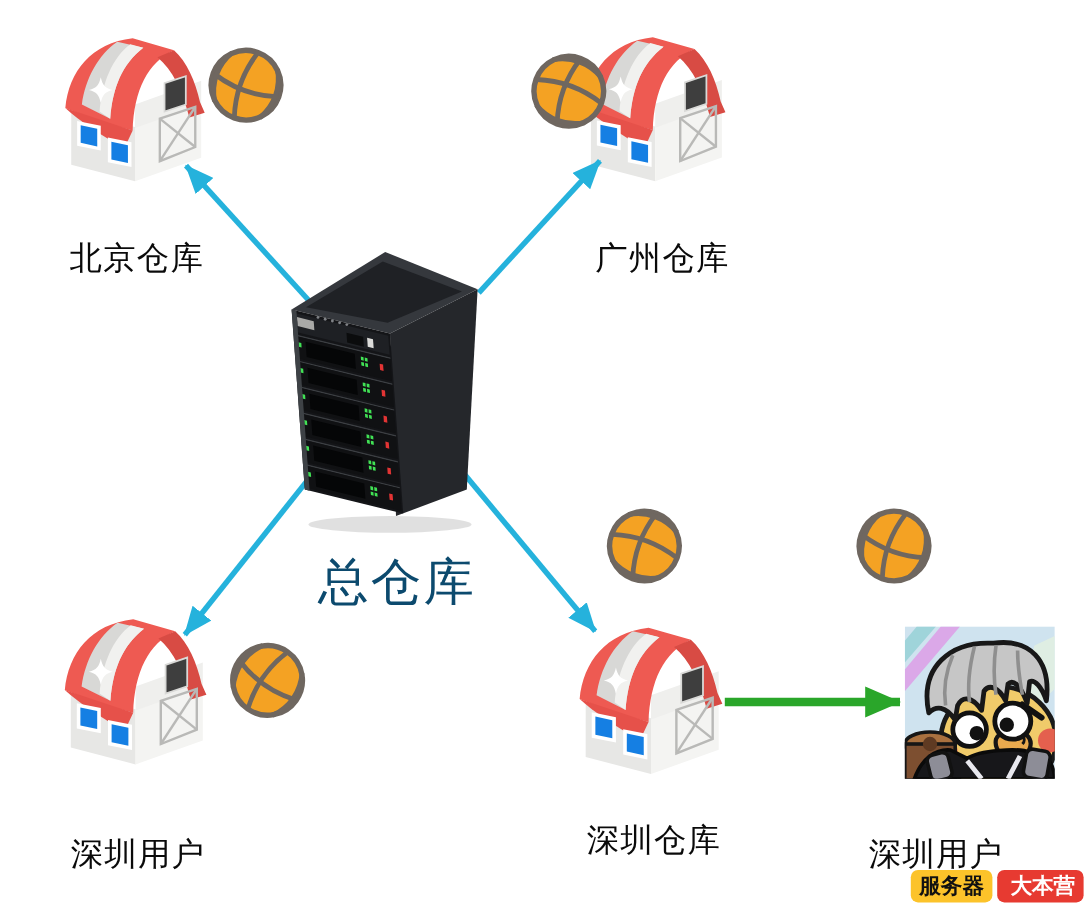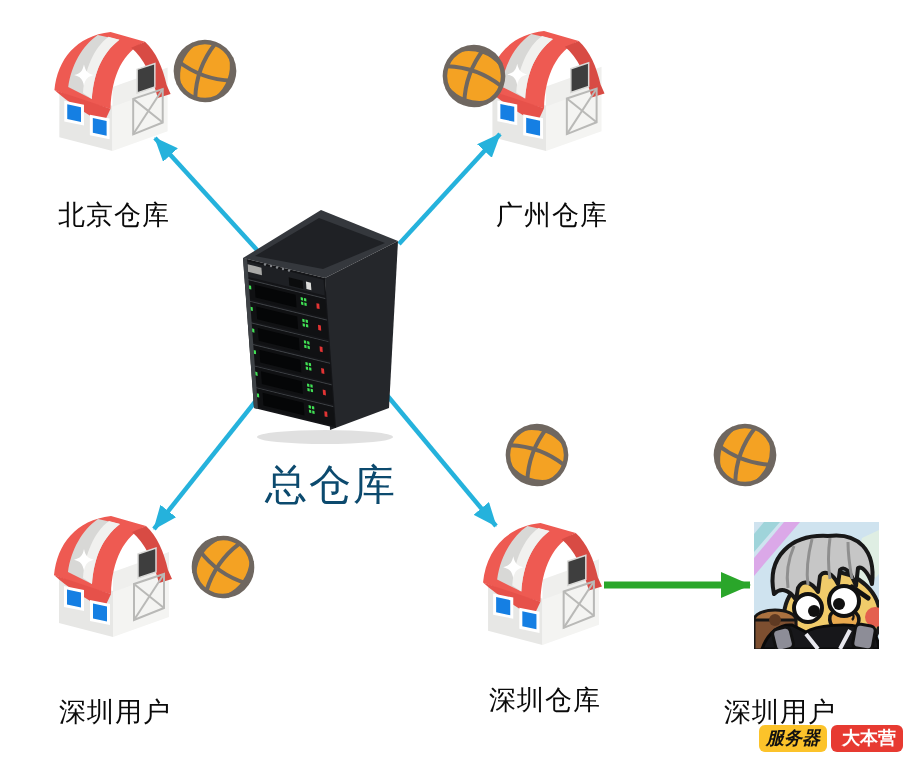--- a/index.html
+++ b/index.html
@@ -10,21 +10,21 @@
       color:#0a0a0a;font-size:27px;font-weight:500;letter-spacing:1px;}
   .central-label{position:absolute;transform:translateX(-50%);white-space:nowrap;
       color:#0c4a6e;font-size:42px;font-weight:500;letter-spacing:2px;}
   #arrows{position:absolute;left:0;top:0;z-index:3;pointer-events:none;}
   .icon-layer{z-index:2;}
   .server-layer{z-index:4;}
   .ball-layer{z-index:2;}
   .watermark{position:absolute;top:725px;right:7px;display:flex;gap:4px;z-index:5;
       font-size:18px;font-weight:bold;line-height:1;}
   .badge{padding:4px 7px 5px 7px;border-radius:6px;}
-  .badge-yellow{background:#fcc32a;color:#111;font-style:italic;}
+  .badge-yellow{background:#fcc32a;color:#111;}
   .badge-red{background:#e73a31;color:#fff;padding-left:11px;}
   svg{display:block;}
 </style>
 </head>
 <body>
 
 <svg width="0" height="0" style="position:absolute" aria-hidden="true">
   <defs>
 
     <g id="barn-sym">

